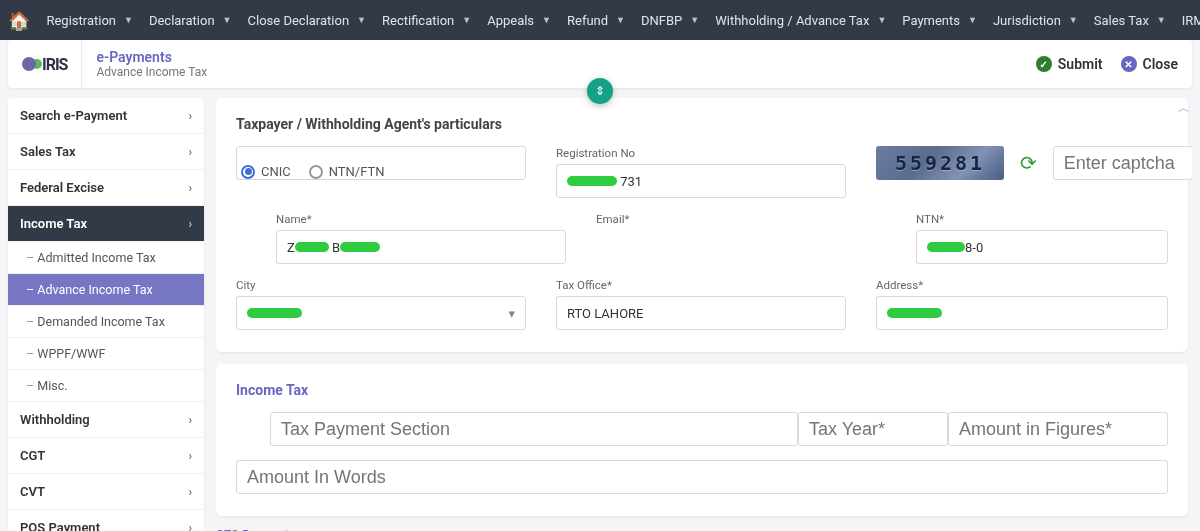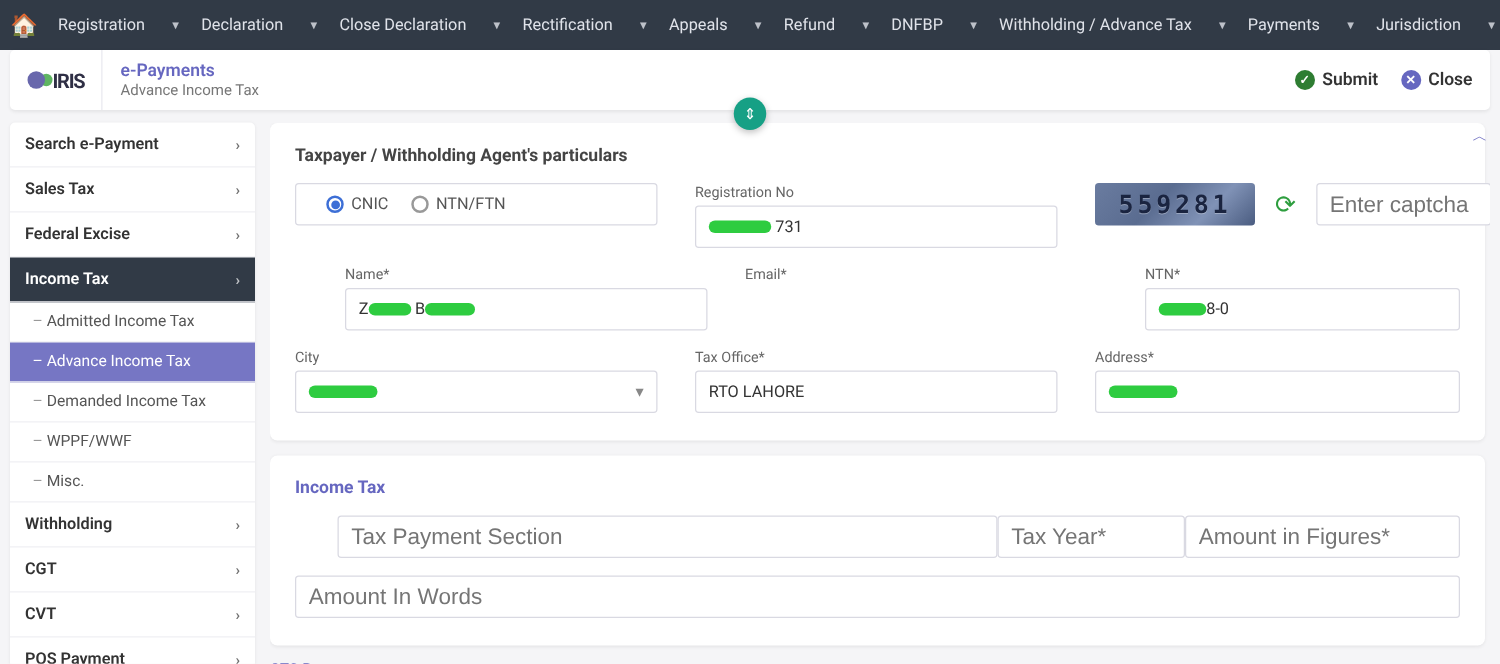--- a/index.html
+++ b/index.html
@@ -1,21 +1,21 @@
 <!DOCTYPE html>
 <html><head>
 <meta charset="utf-8">
 <style>
   * { box-sizing: border-box; margin: 0; padding: 0; }
   body { font-family: -apple-system, BlinkMacSystemFont, "Segoe UI", Roboto, Arial, sans-serif; font-size: 13px; background: #f5f5f7; color: #333; width: 1200px; height: 531px; overflow: hidden; }
 
   
   .topnav { background: #313a46; height: 40px; display: flex; align-items: center; padding: 0 8px; gap: 4px; color: #e0e3ea; font-size: 13px; }
   .topnav .home { color: #8c8ee0; font-size: 18px; margin-right: 6px; }
-  .topnav .nav-item { display: flex; align-items: center; gap: 20px; padding: 0 6px; cursor: pointer; white-space: nowrap; }
+  .topnav .nav-item { display: flex; align-items: center; gap: 8px; padding: 0 6px; cursor: pointer; white-space: nowrap; }
   .topnav .caret { font-size: 9px; opacity: .8; }
 
   
   .headerbar { background: #fff; height: 48px; margin: 0 8px; border-radius: 4px; display: flex; align-items: center; padding: 0 14px; box-shadow: 0 1px 3px rgba(0,0,0,.07); position: relative; }
   .brand { display: flex; align-items: center; gap: 6px; padding-right: 14px; border-right: 1px solid #e9e9ef; height: 100%; }
   .brand-logo { font-weight: 700; font-size: 16px; letter-spacing: -1px; color: #2f2f45; display: flex; align-items: center; }
   .brand-logo .dot { width: 14px; height: 14px; background: #6867ac; border-radius: 50%; margin-right: 2px; display:inline-block; position: relative; }
   .brand-logo .dot2 { width: 10px; height: 10px; background: #5fb562; border-radius: 50%; margin-left: -6px; display:inline-block; }
   .brand-sub { margin-left: 14px; }
   .brand-sub .title { color: #6667c0; font-weight: 600; font-size: 14px; }
@@ -50,21 +50,21 @@
   .grid { display: grid; grid-template-columns: 290px 290px 1fr; gap: 20px 30px; align-items: start; }
   .row3 { display: grid; grid-template-columns: 290px 290px 1fr; gap: 20px 30px; }
   .section-captcha { display: flex; align-items: center; gap: 16px; }
 
   .lbl { font-size: 11.5px; color: #666; margin-bottom: 4px; display: block; }
   .field, .select { width: 100%; height: 34px; border: 1px solid #d9d9e2; border-radius: 3px; padding: 0 10px; font-size: 13px; color: #333; background: #fff; display: flex; align-items: center; }
   .select { justify-content: space-between; }
   .field input { border: none; outline: none; width: 100%; font-size: 18px; }
   .hl { display: inline-block; background: #2ecc40; height: 10px; border-radius: 5px; vertical-align: middle; }
 
-  .radio-row { display: flex; align-items: center; height: 34px; border: 1px solid #d9d9e2; border-radius: 3px; padding: 0 24px; gap: 18px; }
+  .radio-row { display: flex; align-items: flex-end; height: 34px; border: 1px solid #d9d9e2; border-radius: 3px; padding: 0 4px; gap: 18px; }
   .radio-opt { display: flex; align-items: center; gap: 6px; font-size: 13px; color: #555; }
   .radio { width: 14px; height: 14px; border: 2px solid #999; border-radius: 50%; display: inline-flex; align-items: center; justify-content: center; }
   .radio.checked { border-color: #3d6fd6; }
   .radio.checked::after { content: ""; width: 7px; height: 7px; background: #3d6fd6; border-radius: 50%; }
 
   .captcha-img { width: 128px; height: 34px; background: linear-gradient(135deg,#6a7ca0 0%, #5a6c90 40%, #8092b6 70%, #4a5c80 100%); border-radius: 3px; display: flex; align-items: center; justify-content: center; font-family: monospace; font-size: 20px; letter-spacing: 3px; color: #1a2440; font-weight: 700; text-shadow: 0 1px 0 rgba(255,255,255,.3); }
   .refresh { color: #2e9e3f; font-size: 20px; cursor: pointer; }
 
   .it-row { display: grid; grid-template-columns: 1fr 150px 220px; margin-bottom: 14px; margin-left: 34px; }
   .link { color: #6667c0; font-size: 12px; cursor: pointer; }

